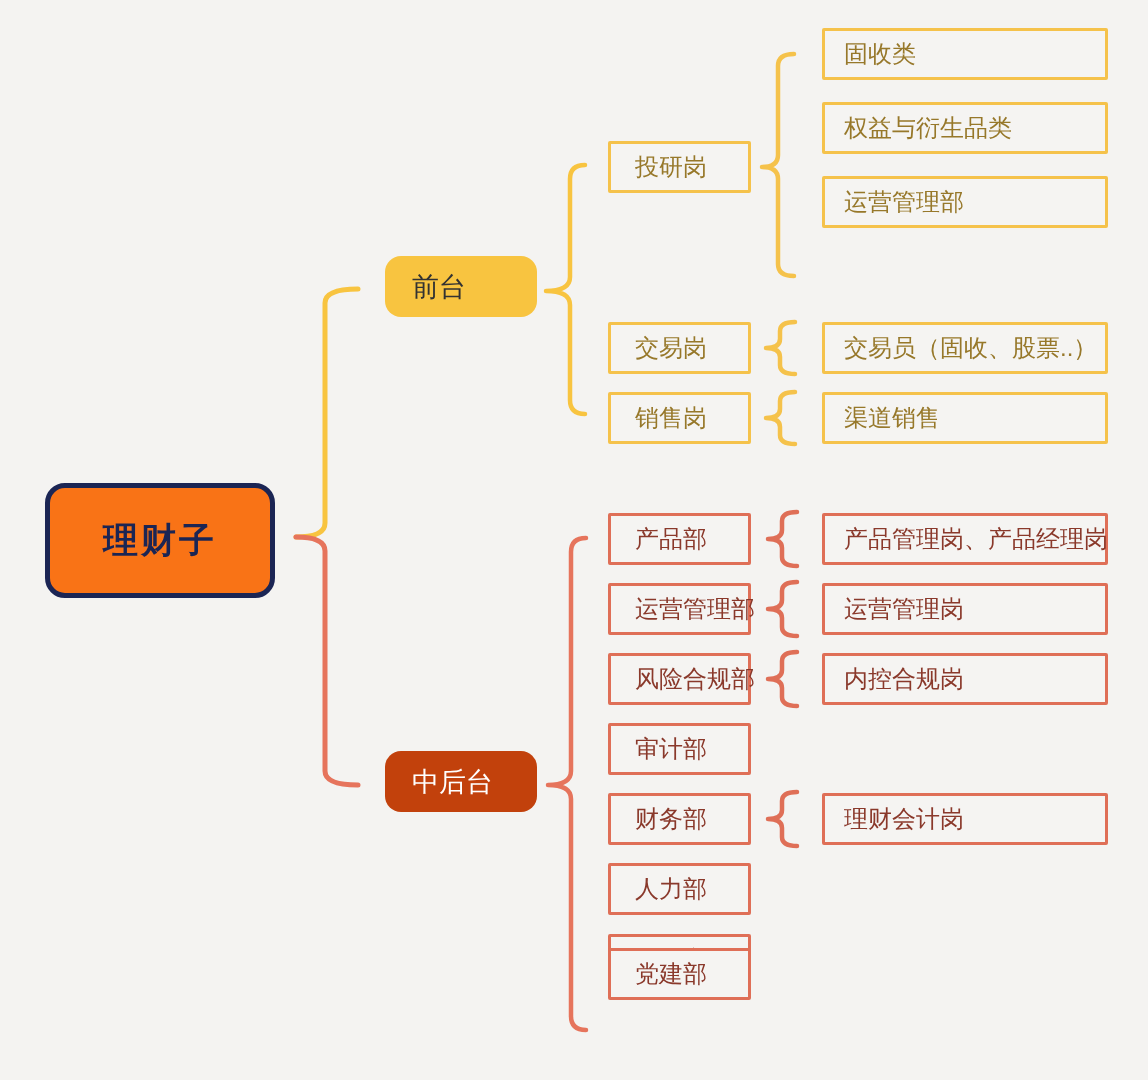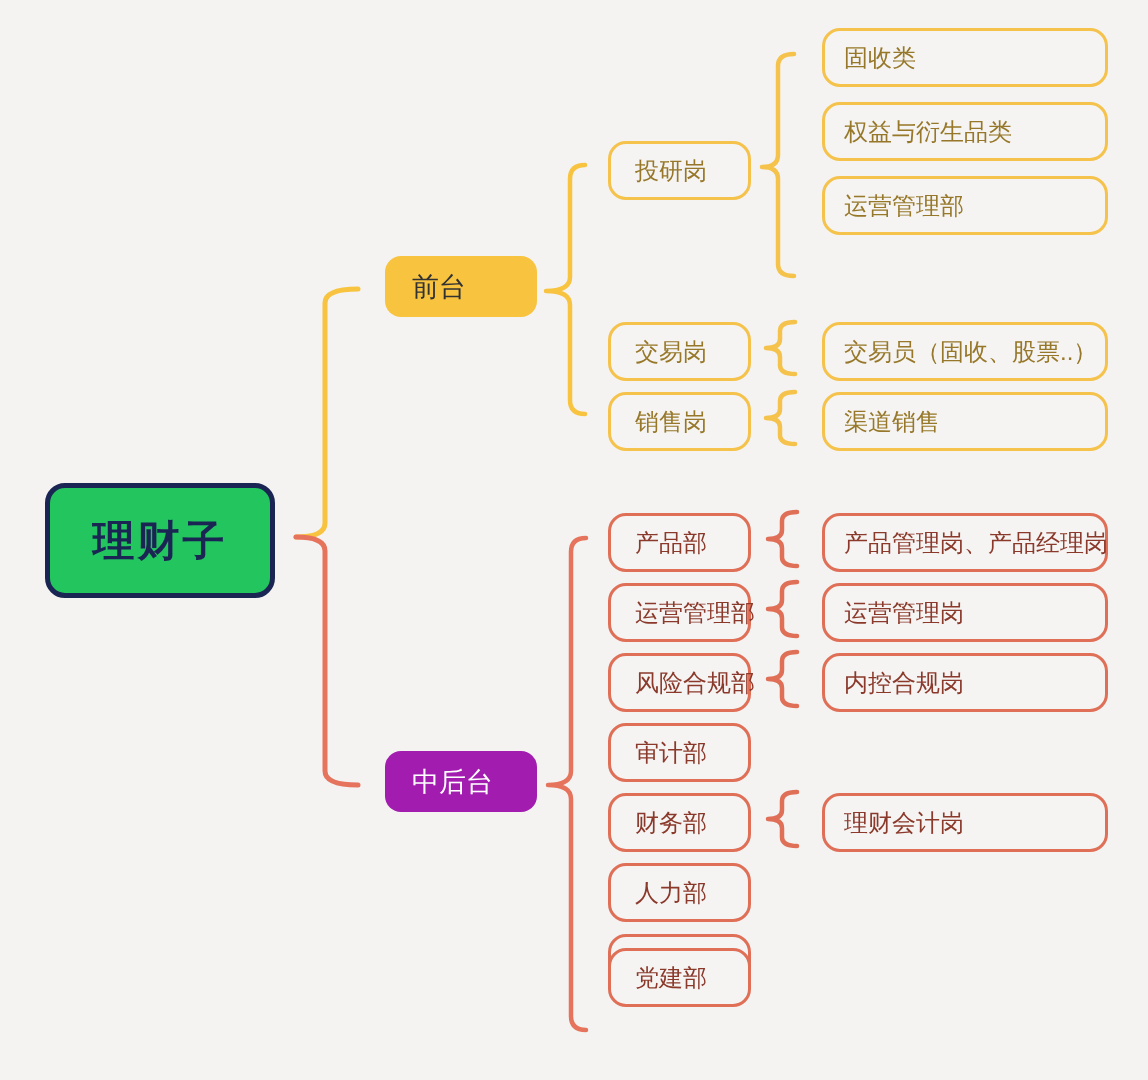--- a/index.html
+++ b/index.html
@@ -1,28 +1,28 @@
 <!DOCTYPE html>
 <html><head>
 <meta charset="utf-8">
 <style>
   html,body{margin:0;padding:0;background:#f4f3f1;font-family:"Liberation Sans","DejaVu Sans",sans-serif;}
   .canvas{position:relative;width:1148px;height:1080px;background:#f4f3f1;overflow:hidden;}
   svg.connectors{position:absolute;left:0;top:0;width:1148px;height:1080px;}
   svg.connectors path{fill:none;stroke-linecap:round;stroke-linejoin:round;}
   .node{position:absolute;display:flex;align-items:center;box-sizing:border-box;
         white-space:nowrap;cursor:default;}
-  .root{left:45px;top:483px;width:230px;height:115px;background:#22c55e;
+  .root{left:45px;top:483px;width:230px;height:115px;background:#f97316;
         border:5px solid #1b2554;border-radius:20px;color:#1b2554;
-        font-size:42px;font-weight:700;justify-content:center;letter-spacing:3px;}
+        font-size:35px;font-weight:700;justify-content:center;letter-spacing:3px;}
   .l1{width:152px;height:61px;border-radius:16px;font-size:27px;font-weight:500;
       padding-left:27px;}
   .l1.front{left:385px;top:256px;background:#f8c440;color:#323232;}
-  .l1.mid{left:385px;top:751px;background:#a21caf;color:#ffffff;}
-  .small{height:59px;border-radius:18px;font-size:24px;border:3.5px solid;background:#f5f4f2;}
+  .l1.mid{left:385px;top:751px;background:#c2410c;color:#ffffff;}
+  .small{height:52px;border-radius:2px;font-size:24px;border:3.5px solid;background:#f5f4f2;}
   .l2{left:608px;width:143px;padding-left:24px;}
   .l3{left:822px;width:286px;padding-left:19px;}
   .y{border-color:#f5c24b;color:#97782a;}
   .r{border-color:#df6f57;color:#8a392b;}
 </style>
 </head>
 <body>
 
 <div class="canvas">
 

